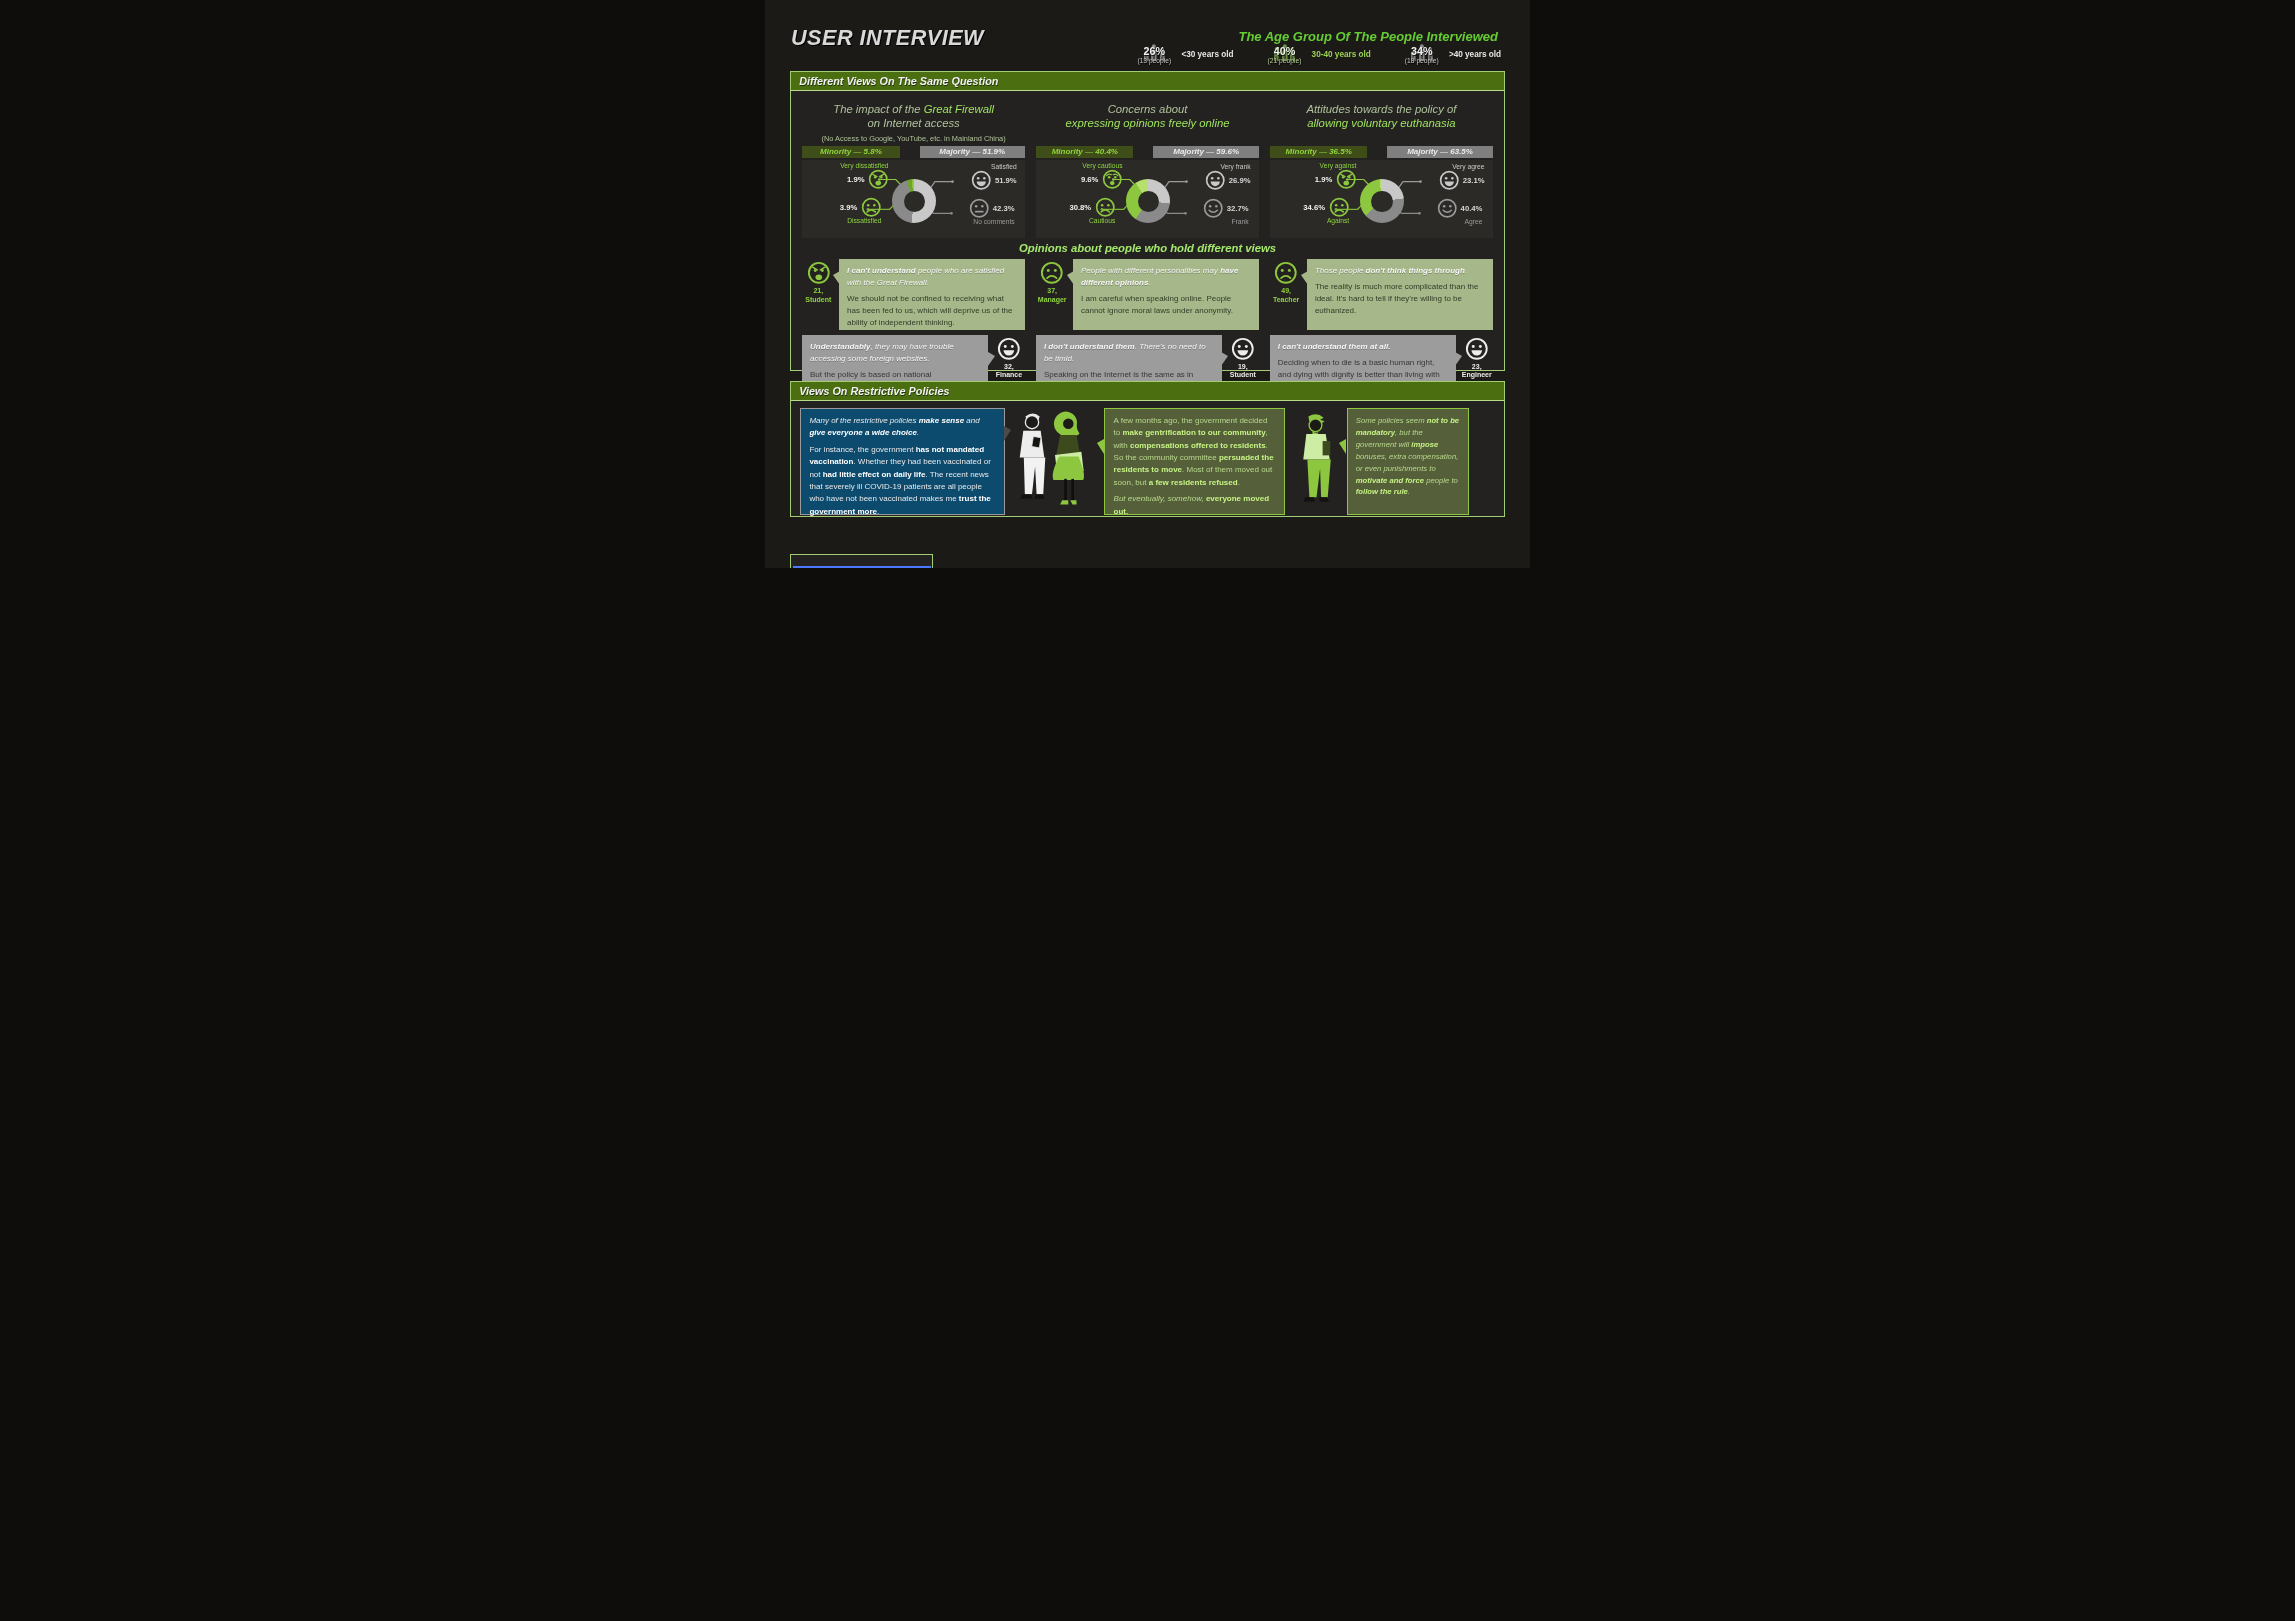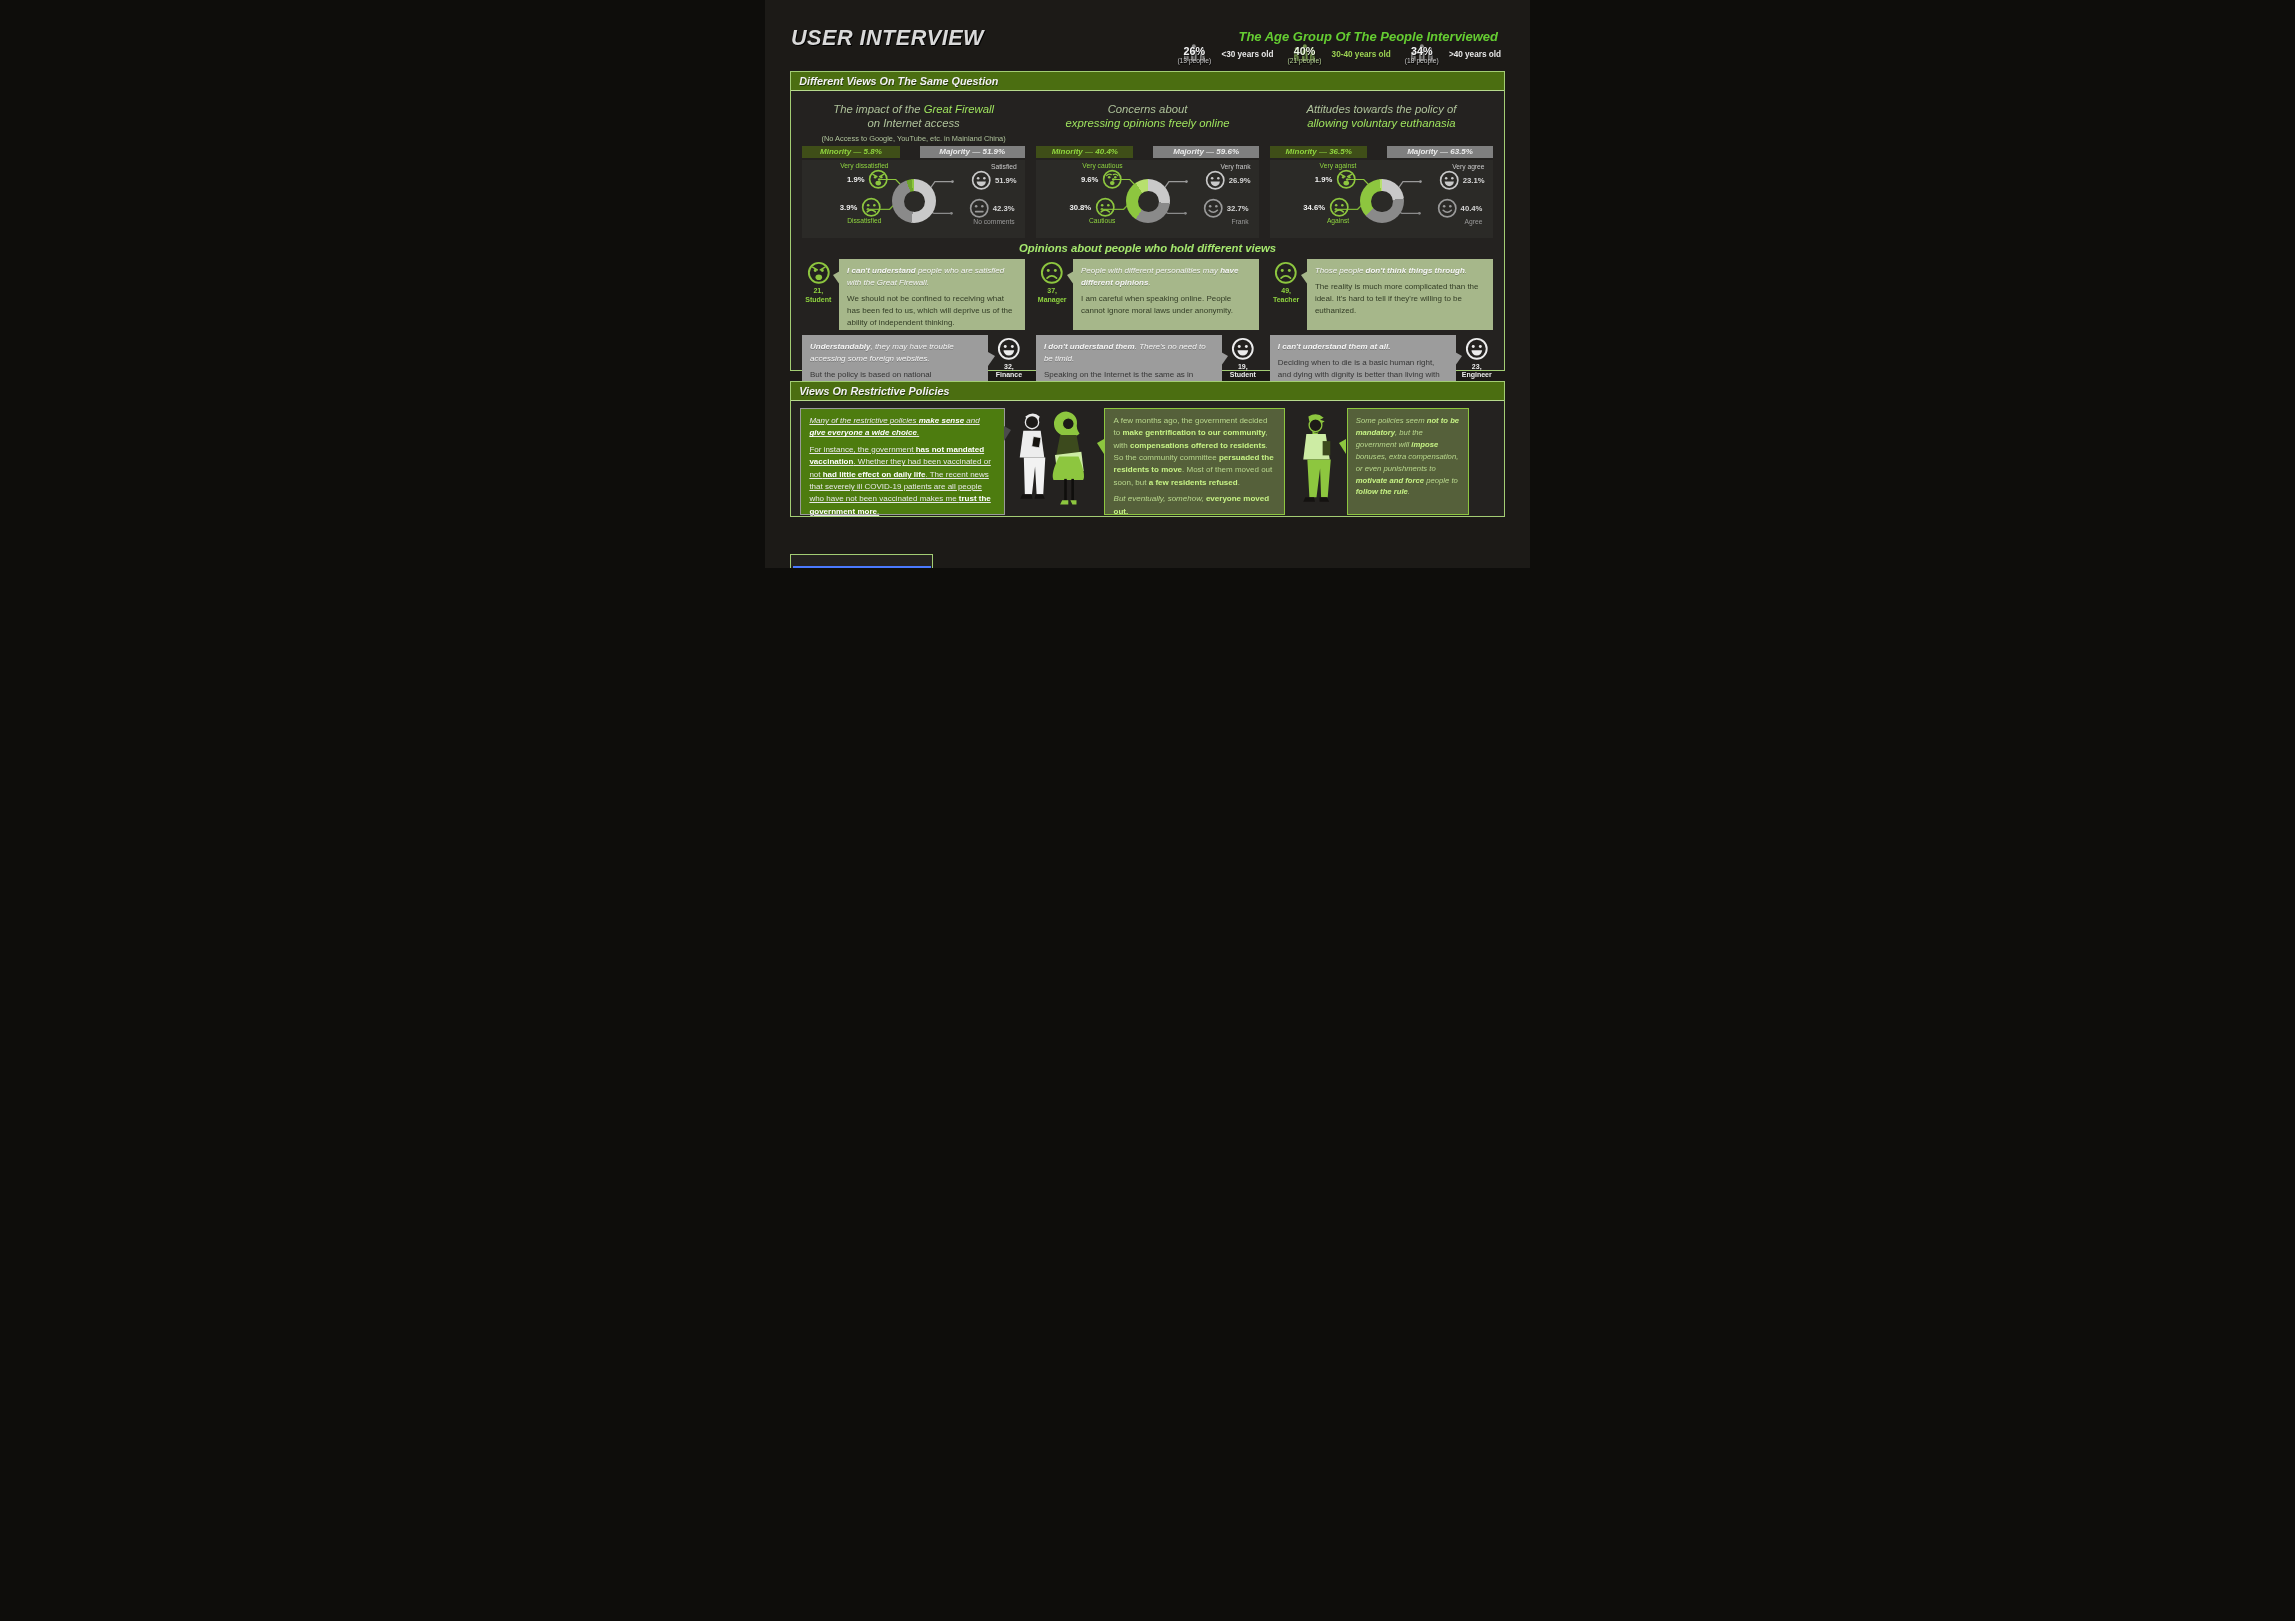--- a/index.html
+++ b/index.html
@@ -4,21 +4,21 @@
 <style>
   * { margin:0; padding:0; box-sizing:border-box; }
   html,body { background:#0e0d0b; }
   body { font-family:"Liberation Sans", sans-serif; }
   .page { position:relative; width:765px; height:568px; margin:0 auto; background:#1c1a17; overflow:hidden; }
 
   
   .top { position:relative; height:71px; }
   .main-title { position:absolute; left:26px; top:25px; font-size:21.6px; font-weight:bold; font-style:italic; color:#d9d9d9; letter-spacing:0.5px; text-shadow:1px 1px 0 #000; }
   .age-title { position:absolute; right:32px; top:29px; font-size:13px; font-weight:bold; font-style:italic; color:#65cd32; }
-  .age-groups { position:absolute; right:29px; top:44px; display:flex; align-items:flex-start; gap:9px; }
+  .age-groups { position:absolute; right:29px; top:44px; display:flex; align-items:flex-start; gap:29px; }
   .age-group { display:flex; align-items:center; gap:5.1px; }
   .persons-wrap { position:relative; width:44px; text-align:center; }
   .persons { display:flex; align-items:flex-end; justify-content:center; gap:1px; color:#8a8a8a; }
   .age-group.green .persons { color:#71904c; }
   .person-icon.small { width:6.7px; height:14px; }
   .person-icon.big { width:7.7px; height:17px; }
   .age-pct { position:absolute; left:0; right:0; top:1px; font-size:10.8px; font-weight:bold; color:#f2f2f2; text-shadow:0.5px 0.5px 1px #000; }
   .age-group.green .age-pct { color:#eef7e4; }
   .age-count { position:absolute; left:-6.2px; right:-6.2px; top:13.4px; font-size:6.7px; color:#c9c9c9; text-shadow:0.5px 0.5px 1px #000; }
   .age-group.green .age-count { color:#b9d49a; }
@@ -81,21 +81,21 @@
   .quote.top .bubble::before { content:""; position:absolute; left:-6.7px; top:12.3px; border-right:7.2px solid #a6b78a; border-top:4.1px solid transparent; border-bottom:10.3px solid transparent; }
   .quote.bottom .bubble::after { content:""; position:absolute; right:-6.7px; top:17.5px; border-left:7.2px solid #9c9c9c; border-top:4.1px solid transparent; border-bottom:10.3px solid transparent; }
   .lead { font-style:italic; color:#f5f5f5; text-shadow:0 0.5px 0.5px rgba(0,0,0,.25); }
   .quote .body { margin-top:4.1px; }
   .quote.top .body { color:#333d26; }
   .quote.bottom .body { color:#363636; }
 
   
   .s2-row { display:flex; align-items:flex-start; gap:4.1px; padding:6.2px 9.2px 0; height:114px; }
   .talk-box { position:relative; font-size:8px; line-height:1.55; padding:6.2px 8.2px; height:107px; }
-  .talk-box.gray { flex:0 0 205px; background:#4d7c0f; border:0.5px solid #9a9a9a; color:#e8e8e8;text-decoration:underline; }
+  .talk-box.gray { flex:0 0 205px; background:#0c4a6e; border:0.5px solid #9a9a9a; color:#e8e8e8; }
   .talk-box.gray .rich .b { color:#ffffff; }
   .talk-box.gray::after { content:""; position:absolute; right:-7.2px; top:17.5px; border-left:7.7px solid #4b4b4b; border-top:4.1px solid transparent; border-bottom:11.3px solid transparent; }
   .talk-box.green { background:#55603a; border:1px solid #8dc63f; color:#b8d78c; }
   .talk-box.green .rich .b { color:#c6f285; }
   .talk-box.green::before { content:""; position:absolute; left:-8.2px; top:30px; border-right:7.7px solid #8dc63f; border-top:4.6px solid transparent; border-bottom:11.3px solid transparent; }
   .talk-box.mid { flex:0 0 181px; }
   .talk-box.rightbox { flex:0 0 122px; font-size:7.7px; }
   .talk-box p + p { margin-top:4.1px; }
   .illus { flex:0 0 auto; align-self:flex-end; }
 

